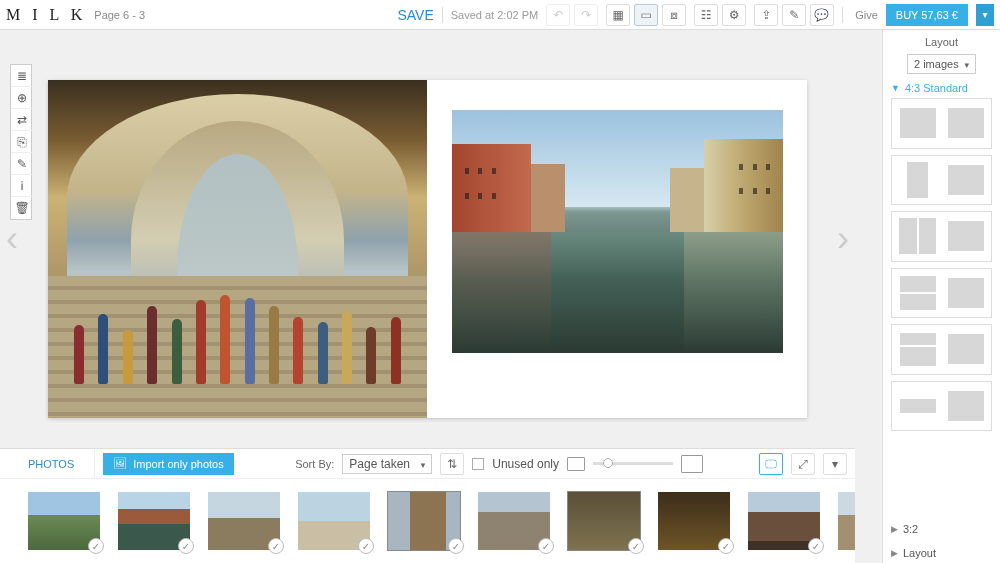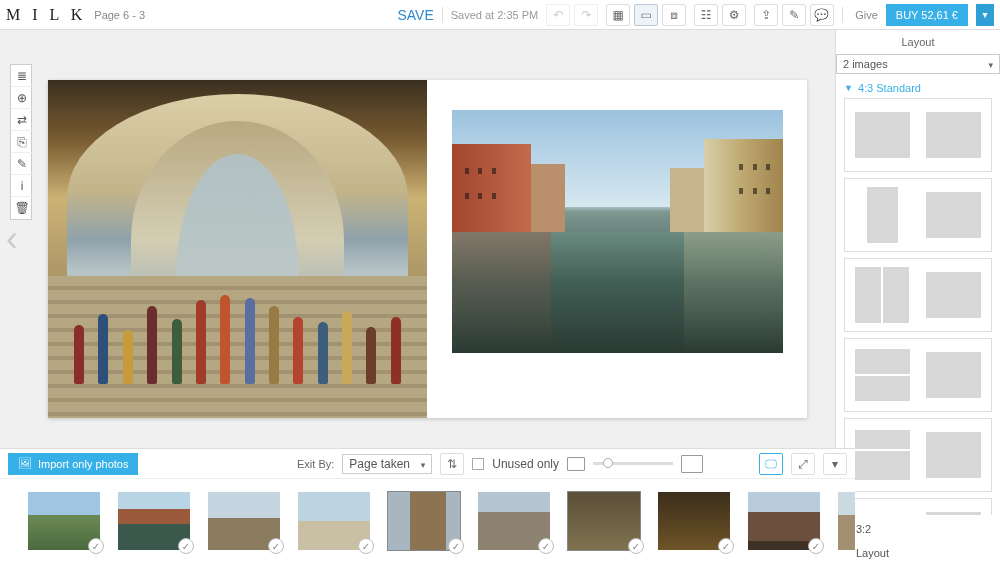--- a/index.html
+++ b/index.html
@@ -53,23 +53,23 @@
 .venice .bldL2 { position:absolute; left:24%; top:22%; width:10%; height:40%; background:#ba8f6b; }
 .venice .bldR { position:absolute; right:0; top:12%; width:24%; height:58%; background:linear-gradient(90deg,#d8cfa9,#bda76f,#a0844c); }
 .venice .bldR2 { position:absolute; right:24%; top:24%; width:10%; height:36%; background:#c6b58c; }
 .venice .water { position:absolute; left:0; right:0; bottom:0; height:50%; background:linear-gradient(#6b8b80 0%,#436056 40%,#2a3a33 100%); }
 .venice .refl { position:absolute; bottom:0; height:50%; background:linear-gradient(rgba(170,80,60,0.35),rgba(40,55,48,0)); }
 .venice .reflL { left:0; width:30%; }
 .venice .reflR { right:0; width:30%; background:linear-gradient(rgba(200,190,150,0.35),rgba(40,55,48,0)); }
 .win { position:absolute; width:4px; height:6px; background:rgba(30,25,20,0.6); }
 
 
-.panel { position:absolute; right:0; top:30px; width:165px; bottom:0; background:#fff; border-left:1px solid #ddd; font-size:11px; display:flex; flex-direction:column; }
+.panel { position:absolute; right:0; top:30px; width:118px; bottom:0; background:#fff; border-left:1px solid #ddd; font-size:11px; display:flex; flex-direction:column; }
 .panel-title { text-align:center; padding:6px 0; color:#666; }
-.panel-select { display:flex; align-items:center; justify-content:space-between; border:1px solid #ccc; margin:0 0; padding:3px 6px; cursor:pointer; background:#fff; }
+.panel-select { display:flex; align-items:center; justify-content:space-between; border:1px solid #ccc; margin:0 24px; padding:3px 6px; cursor:pointer; background:#fff; }
 .section { display:flex; align-items:center; gap:5px; padding:8px 8px 4px; color:#37b0e8; cursor:pointer; }
 .section.collapsed { color:#555; }
 .section .tri { font-size:9px; }
 .layouts { flex:1; overflow-y:auto; padding:0 8px; }
 .layouts::-webkit-scrollbar { width:6px; }
 .layouts::-webkit-scrollbar-thumb { background:#ccc; }
 .layout-opt { width:100%; aspect-ratio: 2 / 1; border:1px solid #ddd; margin-bottom:6px; background:#fff; display:flex; padding:3px; gap:3px; cursor:pointer; }
 .layout-opt .half { flex:1; display:flex; gap:2px; align-items:center; justify-content:center; }
 .layout-opt .rect { background:#d7d7d7; }
 
@@ -105,42 +105,42 @@
 </style>
 </head>
 <body>
 
 <div class="topbar">
   <div class="logo">M I L K</div>
   <div class="page-label">Page 6 - 3</div>
   <div class="spacer"></div>
   <div class="save">SAVE</div>
   <div class="vsep"></div>
-  <div class="saved-at">Saved at 2:35 PM</div>
+  <div class="saved-at">Saved at 2:02 PM</div>
   <div class="tbtn-group">
     <div class="tbtn disabled">↶</div>
     <div class="tbtn disabled">↷</div>
   </div>
   <div class="tbtn-group">
     <div class="tbtn">▦</div>
     <div class="tbtn active">▭</div>
     <div class="tbtn">⧈</div>
   </div>
   <div class="tbtn-group">
     <div class="tbtn">☷</div>
     <div class="tbtn">⚙</div>
   </div>
   <div class="tbtn-group">
     <div class="tbtn">⇪</div>
     <div class="tbtn">✎</div>
     <div class="tbtn" style="color:#37b0e8;">💬</div>
   </div>
   <div class="vsep"></div>
   <div class="exit">Give</div>
-  <button class="buy">BUY 52,61 €</button>
+  <button class="buy">BUY 57,63 €</button>
   <div class="buy-drop">▾</div>
 </div>
 
 <div class="workspace">
   <div class="tools">
     <div class="tool">≣</div>
     <div class="tool">⊕</div>
     <div class="tool">⇄</div>
     <div class="tool">⎘</div>
     <div class="tool">✎</div>
@@ -275,25 +275,26 @@
     <span>3:2</span>
   </div>
   <div class="section collapsed">
     <span class="tri" style="color:#888;">▶</span>
     <span>Layout</span>
   </div>
 </div>
 
 <div class="tray">
   <div class="tray-bar">
+    <div class="tab">PHOTOS</div>
     <div class="import">
       <span>🖼</span>
       <span>Import only photos</span>
     </div>
-    <div class="sort-label">Exit By:</div>
+    <div class="sort-label">Sort By:</div>
     <div class="sort-sel">
       <span>Page taken</span>
       <span class="tri-down"></span>
     </div>
     <div class="tbtn">⇅</div>
     <span class="cbx"></span>
     <span>Unused only</span>
     <span class="mini-icon"></span>
     <div class="slider">
         <div class="knob"></div>

